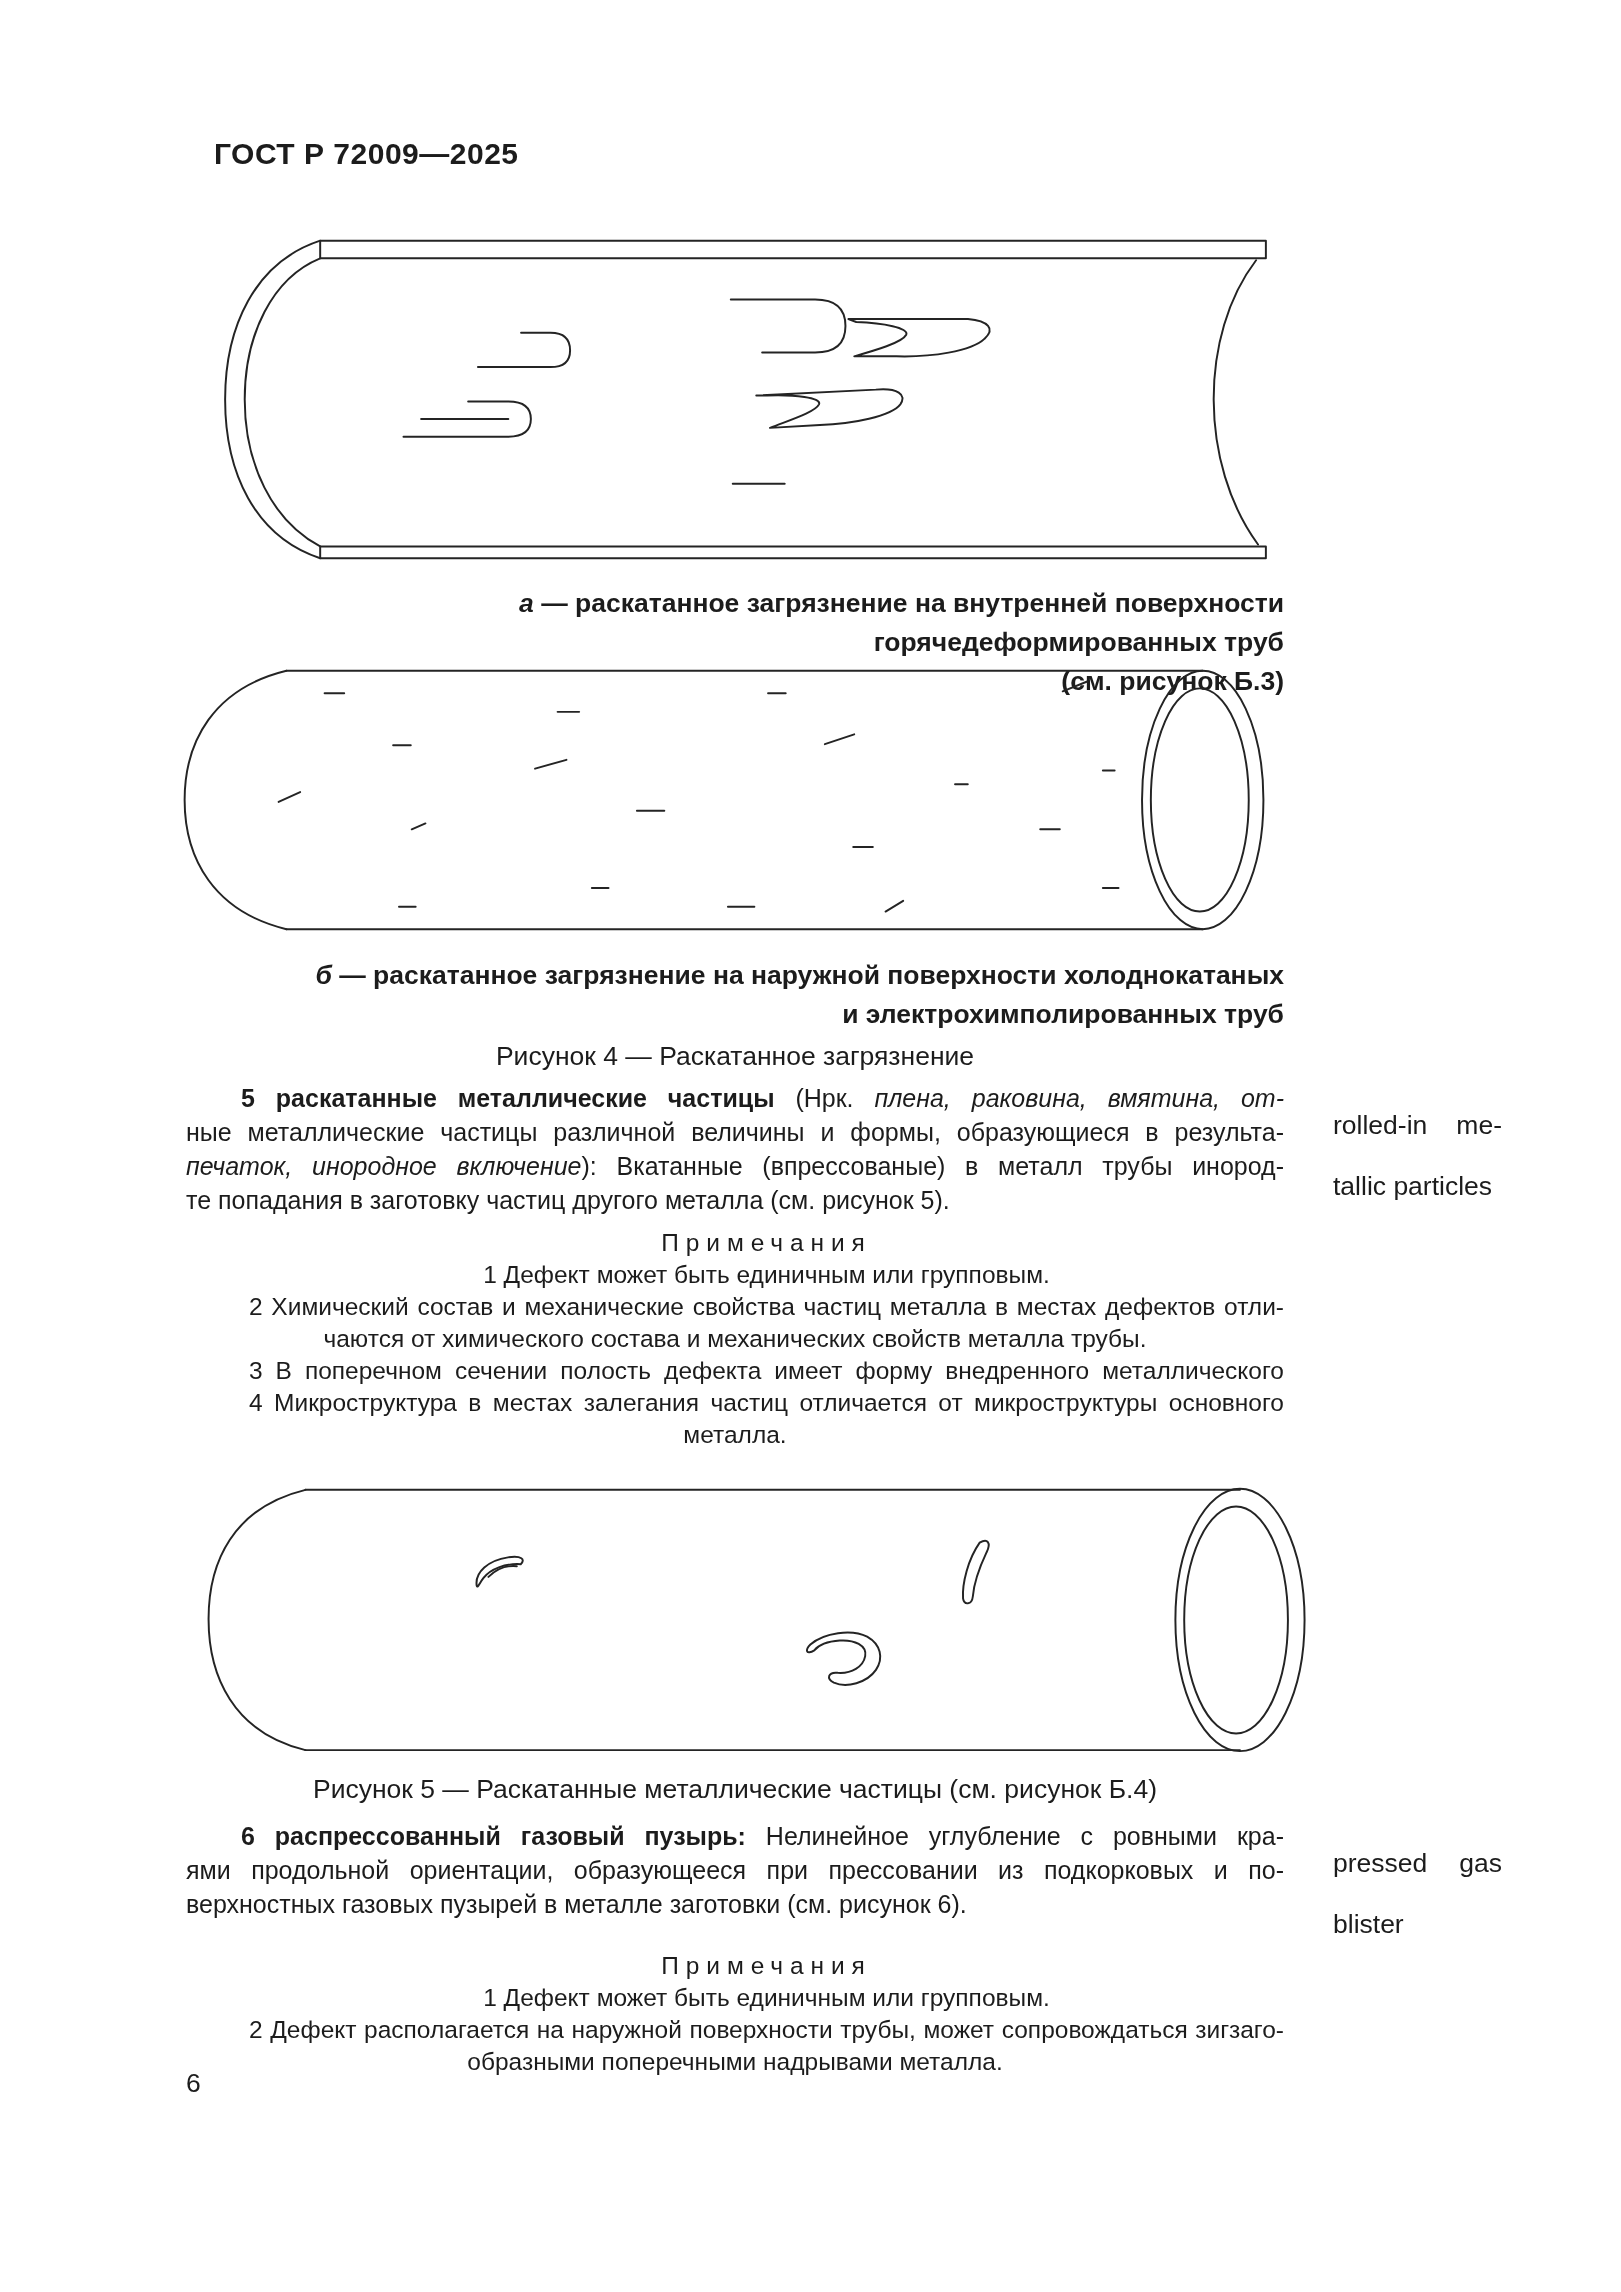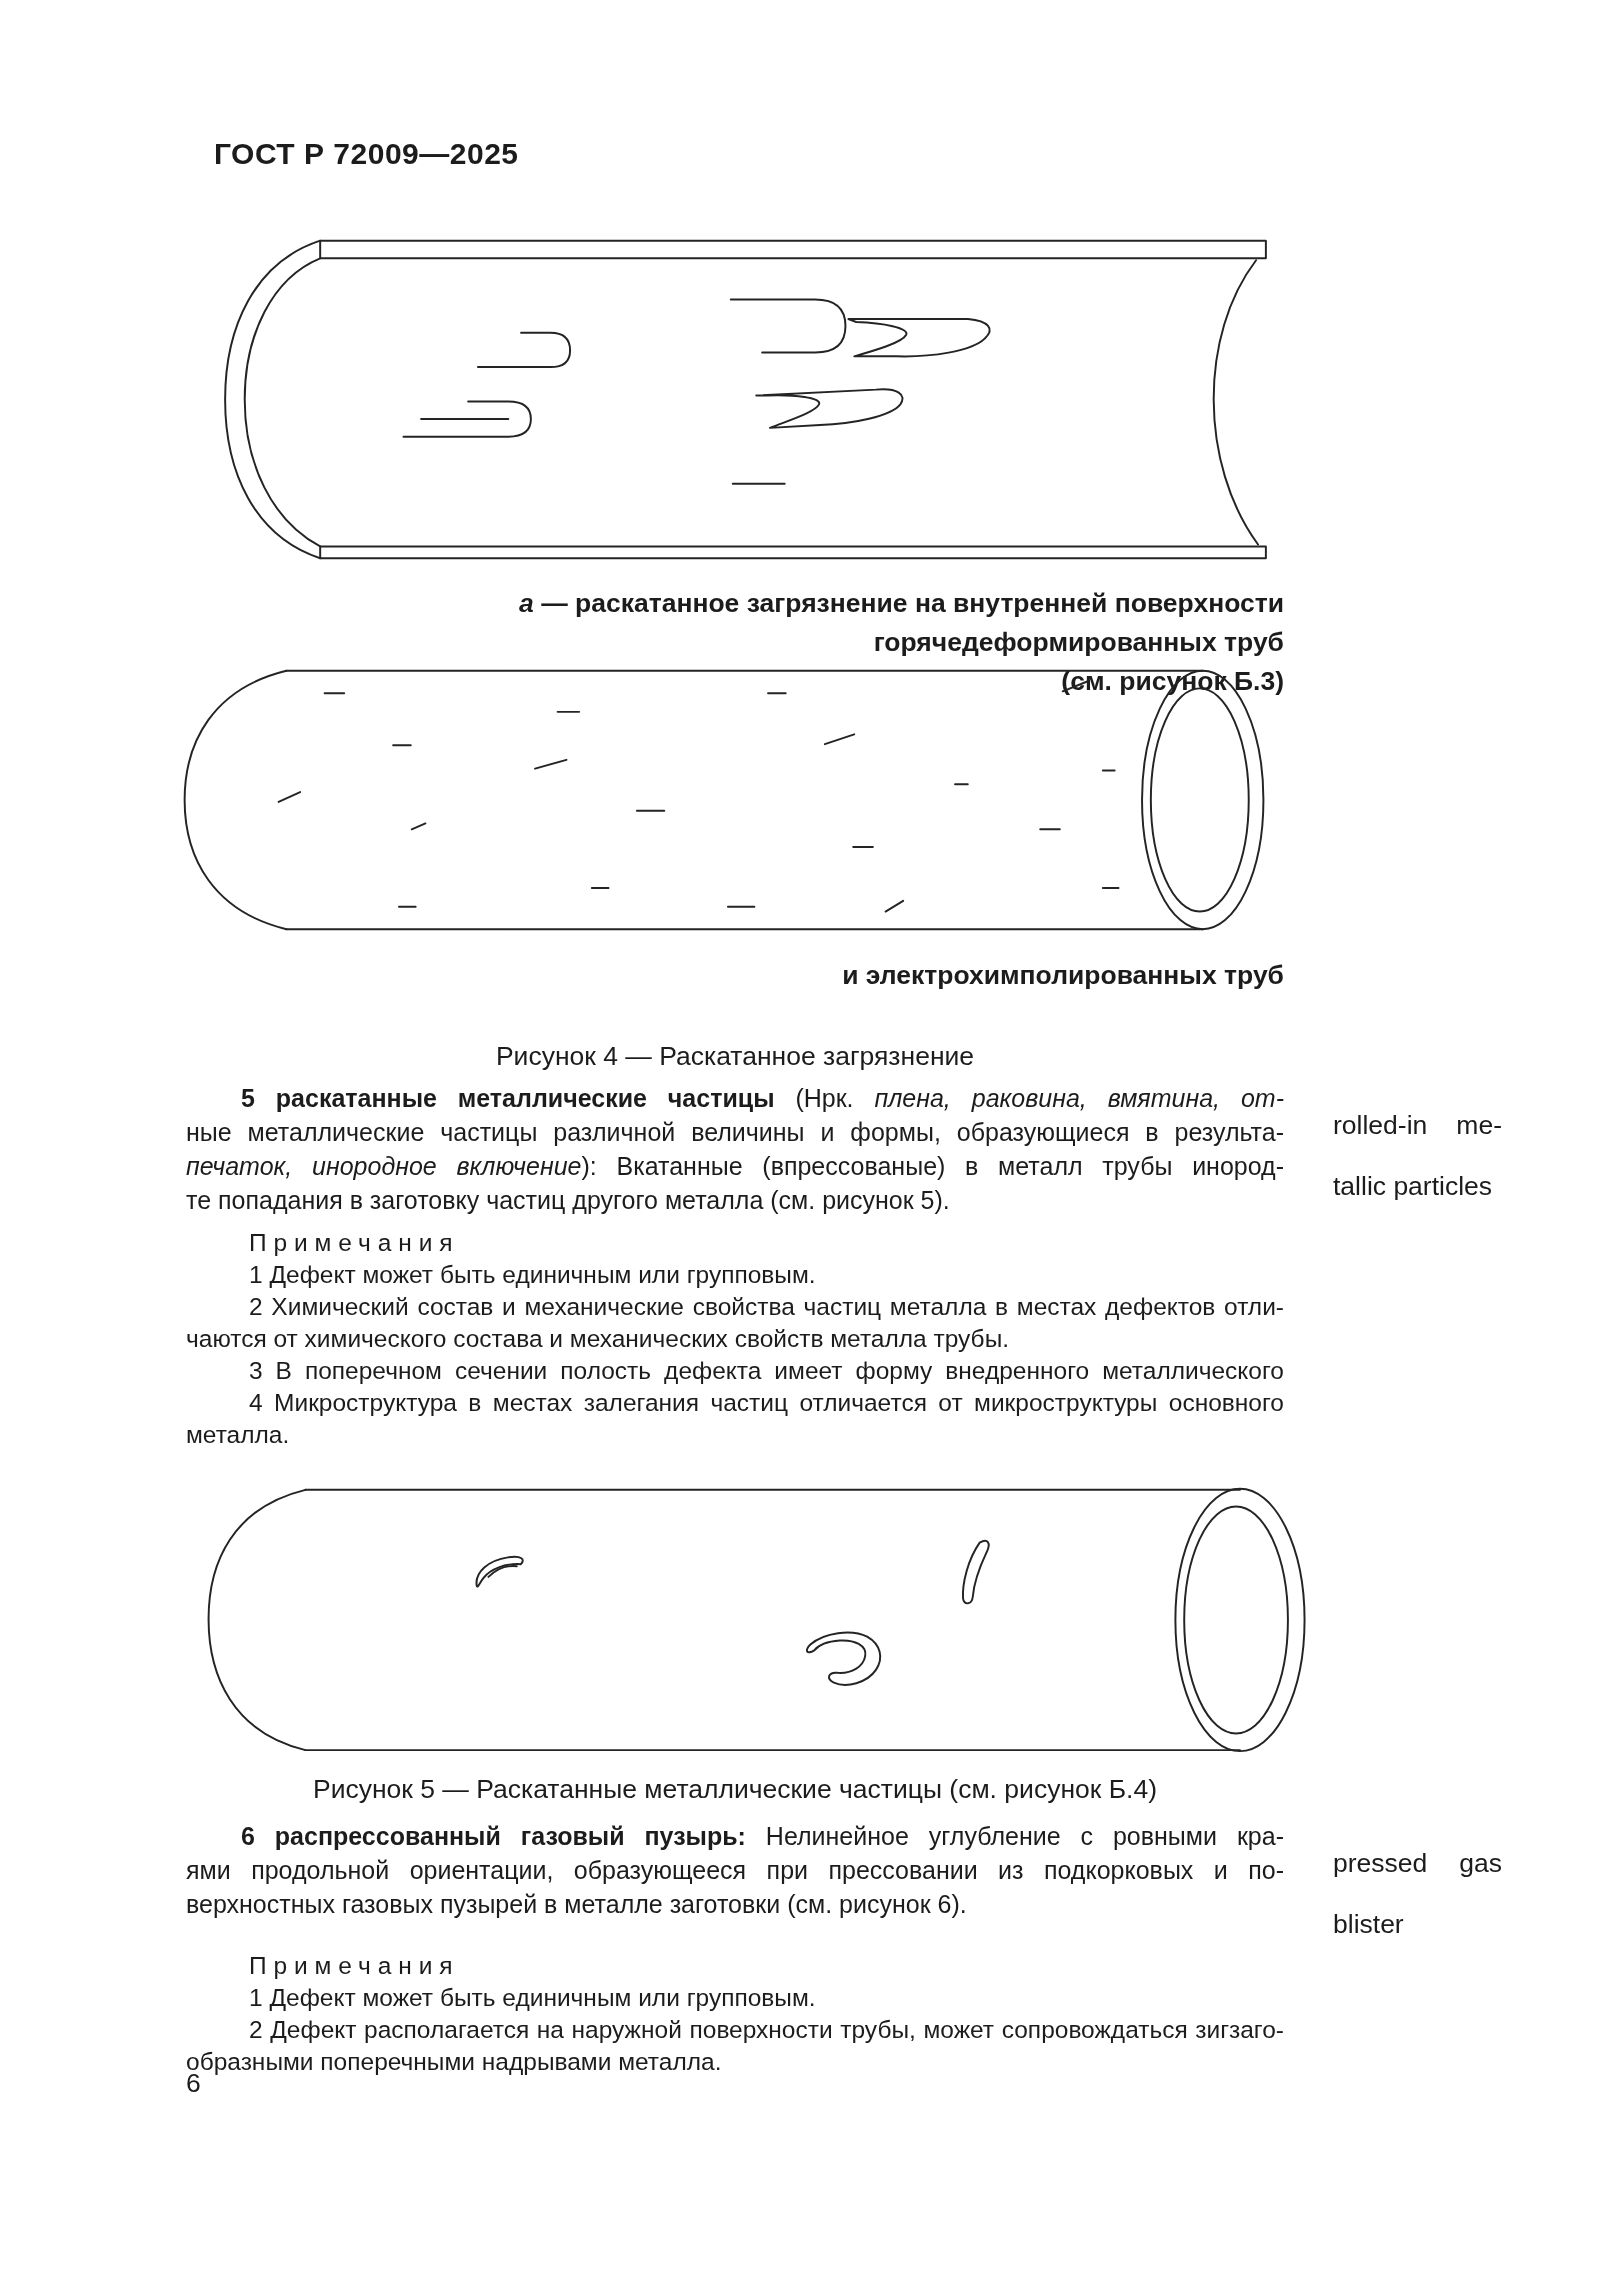--- a/index.html
+++ b/index.html
@@ -10,21 +10,21 @@
     margin:0 auto;overflow:hidden;
   }
   .hdr{position:absolute;left:186px;top:137px;font-size:30px;font-weight:bold;letter-spacing:0.5px;margin-left:28px;}
   .fig{position:absolute;}
   .blk{position:absolute;left:186px;width:1098px;font-size:25px;}
   .blk .ln{line-height:34px;height:34px;overflow:hidden;}
   .cap{position:absolute;left:186px;width:1098px;text-align:right;font-size:26.5px;font-weight:bold;}
   .cap .ln{line-height:39px;}
   .caplabel{position:absolute;left:186px;width:1098px;text-align:center;font-size:26.5px;line-height:39px;}
   .notes{font-size:24.5px;}
-  .notes .ln{line-height:32px;height:32px;}
+  .notes .ln{line-height:32px;height:32px;text-align:center;}
   .marg{position:absolute;left:1333px;width:169px;font-size:26.5px;}
   .marg .ln{line-height:34px;margin-top:27px;}
   .just{text-align:justify;text-align-last:justify;}
   .sp{letter-spacing:6.9px;}
   .b{font-weight:bold;}
   .i{font-style:italic;}
   .pagenum{position:absolute;left:186px;top:2066px;font-size:26.5px;line-height:34px;}
   svg .stroke{stroke:#242424;stroke-width:2;fill:none;stroke-linecap:round;stroke-linejoin:round;}
 </style>
 </head>
@@ -83,20 +83,21 @@
         <path d="M691 192 H711"></path>
         <path d="M424 234 H441"></path>
       <path d="M227 253 H244"></path>
         <path d="M563 253 H590"></path>
         <path d="M724 258 L742 247"></path>
       <path d="M946 234 H962"></path>
     </g>
   </svg>
 
   <div class="cap" style="top:956px">
+      <div class="ln"><span class="i">б</span><span> — раскатанное загрязнение на наружной поверхности холоднокатаных</span></div>
       <div class="ln"><span>и электрохимполированных труб</span></div>
     </div>
 
   <div class="caplabel" style="top:1037px">
     <span>Рисунок 4 — Раскатанное загрязнение</span>
   </div>
 
   <div class="blk" style="top:1081px">
       <div class="ln just" style="padding-left: 55px;"><span class="b">5 раскатанные металлические частицы</span><span> (Нрк. </span><span class="i">плена, раковина, вмятина, от-</span></div>
       <div class="ln just"><span>ные металлические частицы различной величины и формы, образующиеся в результа-</span></div>

